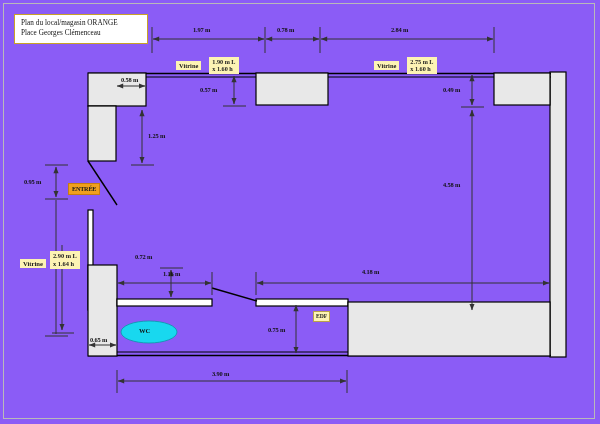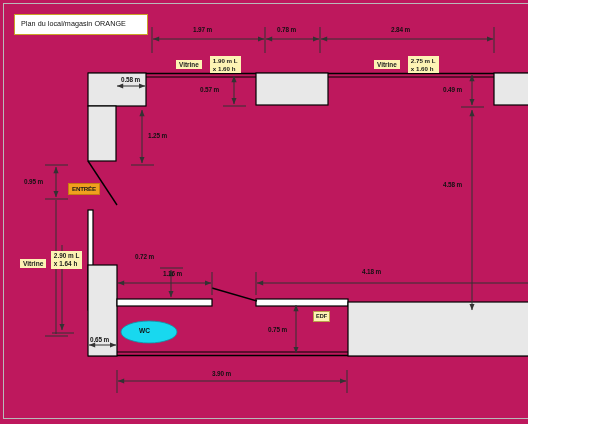--- a/index.html
+++ b/index.html
@@ -6,24 +6,25 @@
   html, body {
     margin: 0;
     padding: 0;
     background: #ffffff;
   }
   body {
     font-family: "Liberation Sans", sans-serif;
   }
   #page {
     position: relative;
-    width: 528px;
+    width: 600px;
     height: 424px;
-    background: #be185d;
+    background: #8b5cf6;
     overflow: hidden;
+    font-family: Liberation Serif, serif;
   }
   #frame {
     position: absolute;
     left: 3px;
     top: 3px;
     width: 592px;
     height: 416px;
     border: 1px solid #b9b9b9;
     box-sizing: border-box;
   }
@@ -237,20 +238,21 @@
       <line x1="296" y1="305" x2="296" y2="353" marker-start="url(#arS)" marker-end="url(#ar)"></line>
 
       <line x1="118" y1="381" x2="346" y2="381" marker-start="url(#arS)" marker-end="url(#ar)"></line>
       <line x1="117" y1="370" x2="117" y2="393"></line>
       <line x1="347" y1="370" x2="347" y2="393"></line>
     </g>
   </svg>
 
   <div class="title-box">
     <div>Plan du local/magasin ORANGE</div>
+    <div>Place Georges Clémenceau</div>
   </div>
 
   <div class="dim-lbl" style="left:193px; top:26px;">1.97 m</div>
   <div class="dim-lbl" style="left:277px; top:26px;">0.78 m</div>
   <div class="dim-lbl" style="left:391px; top:26px;">2.84 m</div>
 
   <div class="vitrine-blk" style="left:176px; top:55px;">
     <span class="vw">Vitrine</span><span class="vd"><span>1.90 m L</span><span>x 1.60 h</span></span>
   </div>
 

